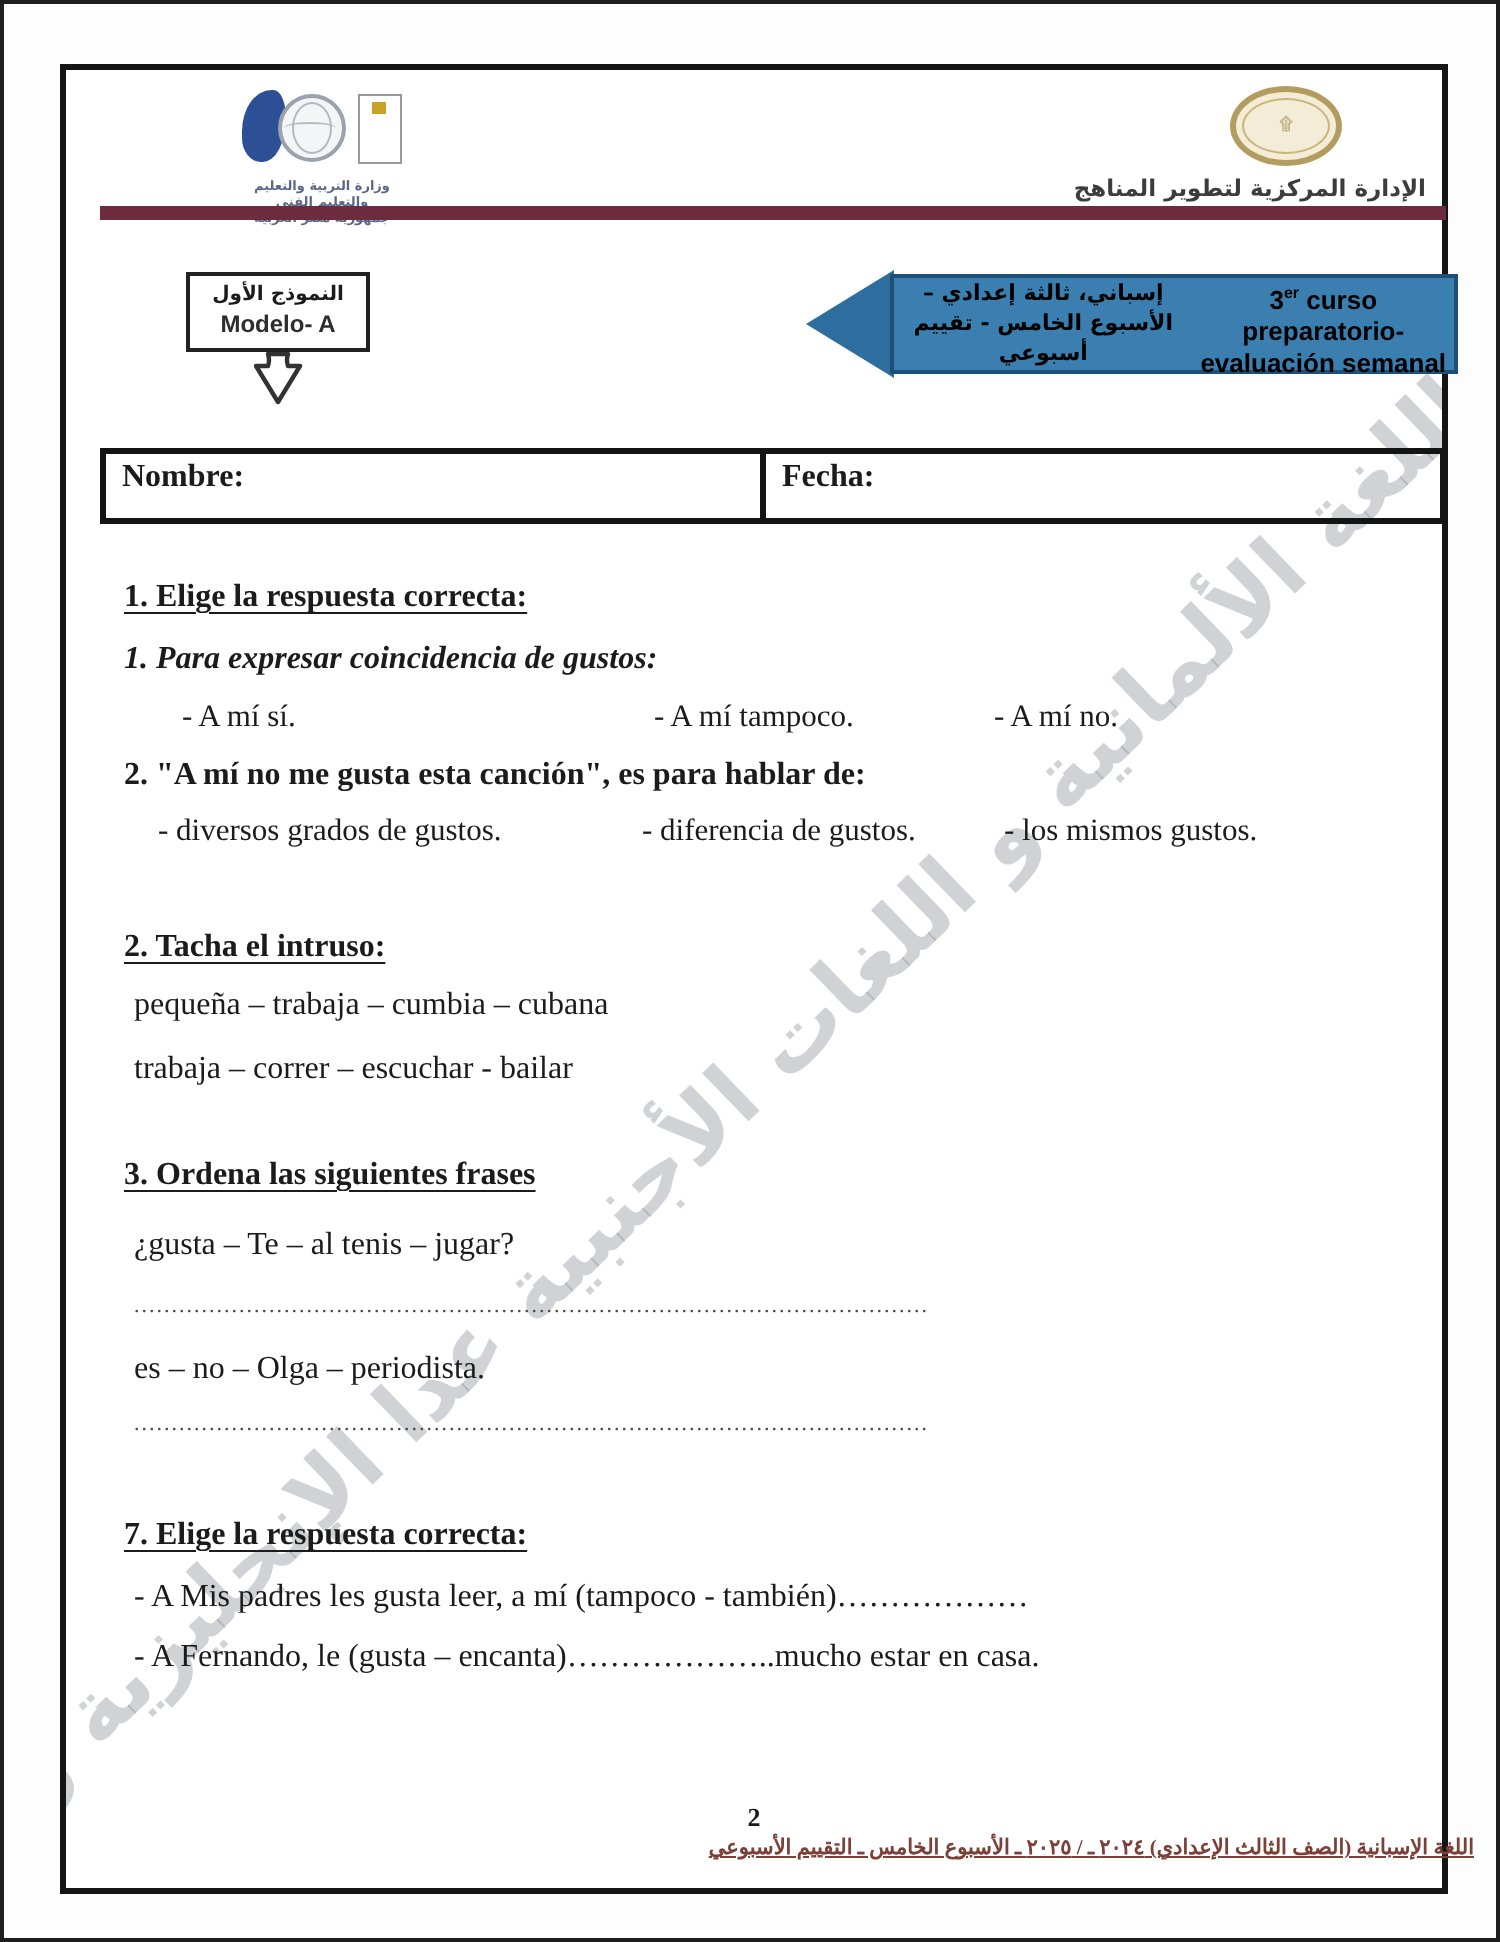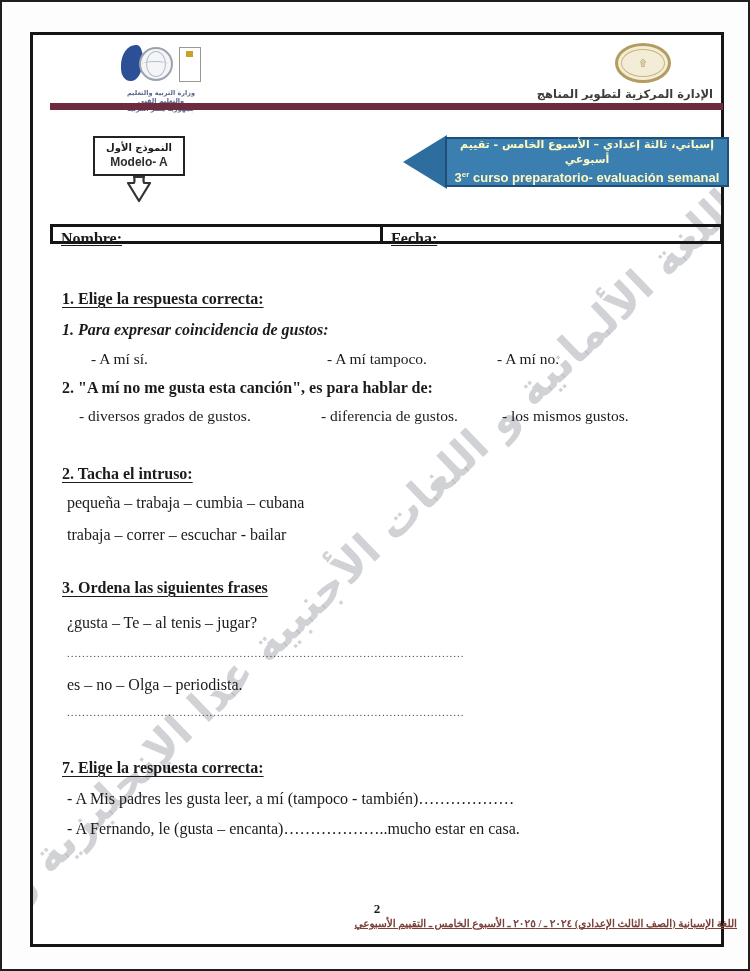--- a/index.html
+++ b/index.html
@@ -45,29 +45,29 @@
   .model-box{position:absolute;left:60px;top:101px;width:92px;height:40px;box-sizing:border-box;
              border:2px solid #222;text-align:center;padding-top:3px;}
   .model-box .ar{font-family:"DejaVu Sans",sans-serif;font-size:10px;font-weight:bold;direction:rtl;line-height:13px;}
   .model-box .es{font-family:"Liberation Sans",sans-serif;font-size:12px;font-weight:bold;color:#2e2e2e;line-height:16px;}
   .down-arrow{position:absolute;left:91px;top:141px;width:30px;height:27px;}
   .banner{position:absolute;left:370px;top:100px;width:326px;height:54px;}
   .banner-head{position:absolute;left:0;top:0;width:0;height:0;
                border-top:27px solid transparent;border-bottom:27px solid transparent;
                border-right:44px solid #2e6e9f;}
   .banner-body{position:absolute;left:42px;top:2px;right:0;bottom:2px;background:#3b7fb0;
-               border:2px solid #1e4f79;box-sizing:border-box;color:#fef9c3;text-align:center;
-               display:flex;flex-direction:column;justify-content:center;}
+               border:2px solid #1e4f79;box-sizing:border-box;color:#000000;text-align:center;
+               display:flex;justify-content:center;}
   .banner-body .ar{font-family:"DejaVu Sans",sans-serif;font-size:11px;font-weight:bold;direction:rtl;line-height:15px;}
   .banner-body .es{font-family:"Liberation Sans",sans-serif;font-size:13px;font-weight:bold;line-height:16px;}
   .banner-body .es sup{font-size:8px;}
 
   
-  .nf-table{position:absolute;left:17px;top:189px;width:673px;height:20px;box-sizing:border-box;
-            border:3px solid #141414;display:flex;text-decoration:underline;}
+  .nf-table{position:absolute;left:17px;top:189px;width:673px;height:38px;box-sizing:border-box;
+            border:3px solid #141414;display:flex;}
   .nf-cell{box-sizing:border-box;padding:3px 8px;font-size:16px;font-weight:bold;}
   .nf-name{width:330px;border-right:3px solid #141414;}
   .nf-date{flex:1;}
 
   
   .tline{position:absolute;font-size:16px;white-space:nowrap;}
   .bold{font-weight:bold;}
   .headline{font-weight:bold;text-decoration:underline;text-underline-offset:3px;}
   .optrow{position:absolute;font-size:15.5px;white-space:nowrap;}
   .optrow span{display:inline-block;}

